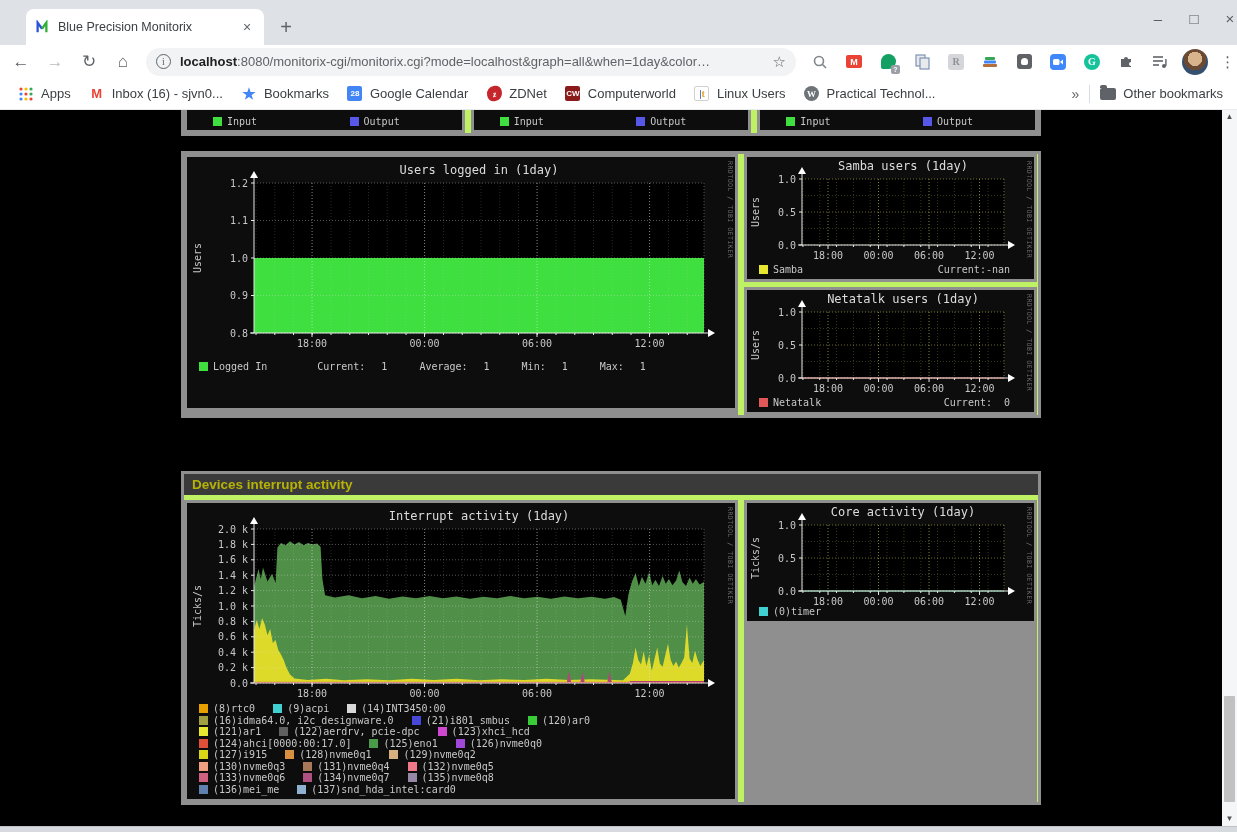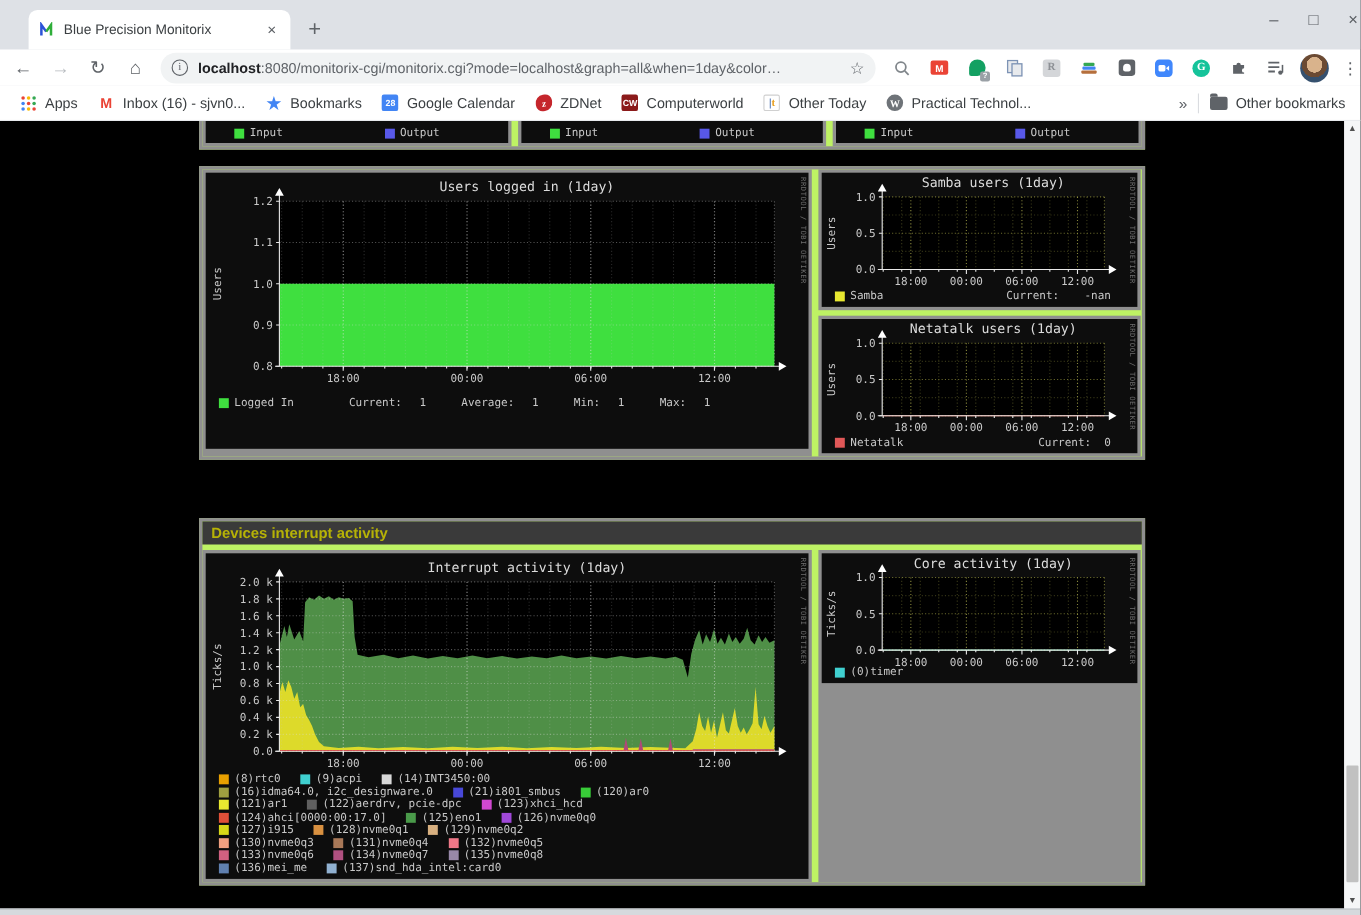--- a/index.html
+++ b/index.html
@@ -222,21 +222,21 @@
           </span>
           <span>Computerworld</span>
         </span>
         <span class="bm">
           <span class="bi">
             <span style="width:15px;height:15px;background:#fff;border:1px solid #d0d0d0;border-radius:2px;font:bold 10px 'Liberation Serif';display:flex;align-items:center;justify-content:center;">
               <span style="color:#1c4ea0;">|</span>
               <span style="color:#e8a020;">t</span>
             </span>
           </span>
-          <span>Other Today</span>
+          <span>Linux Users</span>
         </span>
         <span class="bm">
           <span class="bi">
             <span style="width:15px;height:15px;background:#6e7378;border-radius:50%;color:#fff;font:bold 9px 'Liberation Serif';display:flex;align-items:center;justify-content:center;">W</span>
           </span>
           <span>Practical Technol...</span>
         </span>
       </span>
     <span class="bm-overflow">»</span>
     <span class="bm-sep"></span>
@@ -461,21 +461,21 @@
                   <text x="156" y="13" text-anchor="middle" fill="#dcdcdc" font-family="DejaVu Sans Mono, monospace" font-size="12px">Samba users  (1day)</text>
                   <text x="0" y="0" text-anchor="middle" fill="#c8c8c8" font-family="DejaVu Sans Mono, monospace" font-size="10px" transform="translate(12,55) rotate(-90)">Users</text>
                 </svg><span class="credit">RRDTOOL / TOBI OETIKER</span><div class="legend" style="top: 107px;">
                   <div class="leg-row spread">
                     <span class="leg-left">
                       <span class="leg-item">
                         <span class="swatch" style="background: rgb(232, 232, 48);"></span>
                         <span>Samba</span>
                       </span>
                     </span>
-                    <span><span>Current:</span><span style="margin-left: 23px;">-nan</span></span>
+                    <span><span>Current:</span><span style="margin-left: 0;">-nan</span></span>
                   </div>
                 </div></div>
           </div>
           <div class="cell">
             <div class="graph" style="width: 287px; height: 122px;"><svg width="287" height="122">
                   <rect x="55" y="22" width="202" height="66" fill="#000"></rect>
                   <polyline points="55.0,88.0 257.0,88.0" fill="none" stroke="#d84040" stroke-width="1"></polyline>
                   <line x1="55.909" y1="22" x2="55.909" y2="88" stroke="rgba(185,185,80,0.30)" stroke-width="1" stroke-dasharray="1 2"></line>
                   <line x1="72.74166" y1="22" x2="72.74166" y2="88" stroke="rgba(185,185,80,0.30)" stroke-width="1" stroke-dasharray="1 2"></line>
                   <line x1="89.57432" y1="22" x2="89.57432" y2="88" stroke="rgba(185,185,80,0.30)" stroke-width="1" stroke-dasharray="1 2"></line>

